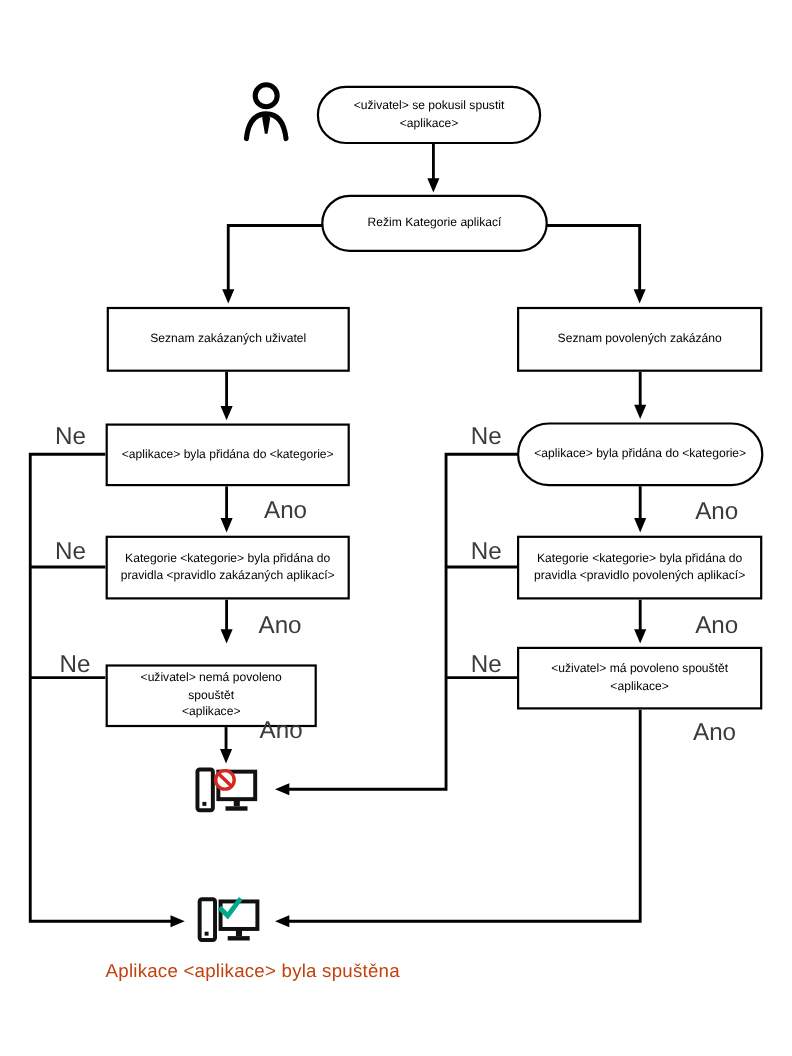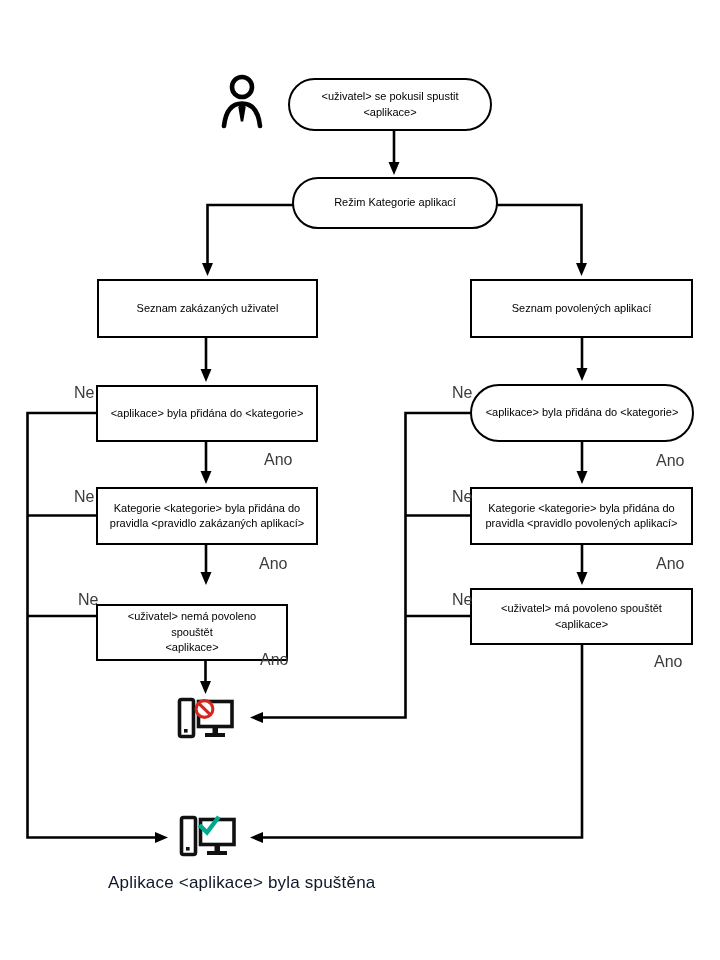--- a/index.html
+++ b/index.html
@@ -11,25 +11,25 @@
   .node {
     position:absolute; box-sizing:border-box; background:#ffffff;
     border:2.5px solid #000;
     display:flex; align-items:center; justify-content:center;
     text-align:center; font-size:11px; line-height:1.4; color:#000;
     white-space:pre-line; padding:15px 8px; z-index:2;
   }
   .pill   { border-radius:29px; }
   .oval   { border-radius:27px; }
   .lbl {
-    position:absolute; font-size:16px; color:#3b3b3b; z-index:2;margin-left:24px;
+    position:absolute; font-size:22px; color:#3b3b3b; z-index:2;
   }
   .outcome { position:absolute; font-size:17px; z-index:2; letter-spacing:0.2px; }
   .outcome.blocked  { color:#d9534f; }
-  .outcome.launched { color:#0f172a;margin-left:12px; }
+  .outcome.launched { color:#c2410c; }
   .icon { position:absolute; z-index:3; }
 </style>
 </head>
 <body>
 
 <div id="stage">
 
   <svg id="wires" width="720" height="960" viewBox="0 0 720 960">
     <g stroke="#000" stroke-width="2.6" fill="none">
 
@@ -84,21 +84,21 @@
     <path d="M22 30 L18.3 34 L20.8 48.5 L23.2 48.5 L25.7 34 Z" fill="#000"></path>
   </svg>
 
   <div class="node oval" style="left:288px; top:78px;  width:204px; height:53px;">&lt;uživatel&gt; se pokusil spustit
 &lt;aplikace&gt;</div>
 
   <div class="node oval" style="left:292px; top:177px; width:206px; height:52px;">Režim Kategorie aplikací</div>
 
   <div class="node" style="left:97px;  top:279px; width:221px; height:59px;">Seznam zakázaných uživatel</div>
 
-  <div class="node" style="left:470px; top:279px; width:223px; height:59px;">Seznam povolených aplikací</div>
+  <div class="node" style="left:470px; top:279px; width:223px; height:59px;">Seznam povolených zakázáno</div>
 
   <div class="node" style="left:96px;  top:385px; width:222px; height:57px;">&lt;aplikace&gt;  byla přidána do &lt;kategorie&gt;</div>
 
   <div class="node pill" style="left:470px; top:384px; width:224px; height:58px;">&lt;aplikace&gt;  byla přidána do &lt;kategorie&gt;</div>
 
   <div class="node" style="left:96px;  top:487px; width:222px; height:58px;">Kategorie &lt;kategorie&gt; byla přidána do
 pravidla &lt;pravidlo zakázaných aplikací&gt;</div>
 
   <div class="node" style="left:470px; top:487px; width:223px; height:58px;">Kategorie &lt;kategorie&gt; byla přidána do
 pravidla &lt;pravidlo povolených aplikací&gt;</div>

